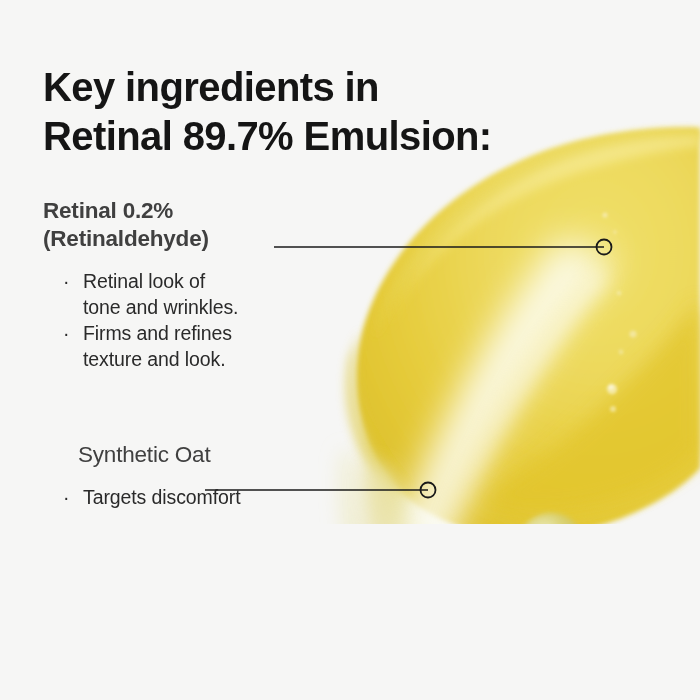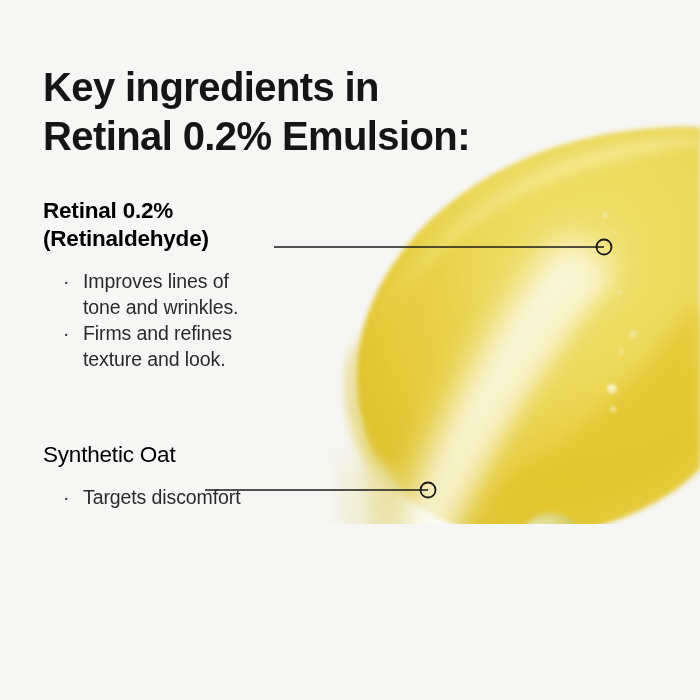--- a/index.html
+++ b/index.html
@@ -51,27 +51,27 @@
     letter-spacing: -0.6px;
     color: #151515;
   }
   .title .line { display: block; white-space: nowrap; }
 
   .section { position: absolute; }
 
   .sec-heading {
     font-size: 22.5px;
     line-height: 28px;
-    color: #000000;
+    color: #404040;
     letter-spacing: -0.2px;
     white-space: nowrap;
   }
   .sec-heading .line { display: block; }
   .sec-heading.bold { font-weight: 700; }
-  .sec-heading.regular { font-weight: 400; }
+  .sec-heading.regular { font-weight: 400; margin-left: 35px; }
 
   .bullets {
     list-style: none;
     margin: 0;
     padding: 0;
   }
   .bullets li {
     position: relative;
     padding-left: 26px;
     font-size: 19.5px;
@@ -261,33 +261,33 @@
     <g>
       <line id="lead2" x1="205" y1="490" x2="428" y2="490" stroke="#1a1a1a" stroke-width="1.6"></line>
       <circle id="dot2" cx="428" cy="490" r="7.5" fill="none" stroke="#1a1a1a" stroke-width="1.8"></circle>
     </g>
   </svg>
 
   <div id="content">
 
     <h1 class="title">
       <span class="line">Key ingredients in</span>
-      <span class="line">Retinal 0.2% Emulsion:</span>
+      <span class="line">Retinal 89.7% Emulsion:</span>
     </h1>
 
     <div class="section" id="section-retinal">
       <div class="sec-heading bold">
         <span class="line">Retinal 0.2%</span>
         <span class="line">(Retinaldehyde)</span>
       </div>
       <ul class="bullets">
         <li>
           <span class="bullet-dot">·</span>
           <span class="btext">
-            <span class="line">Improves lines of</span>
+            <span class="line">Retinal look of</span>
             <span class="line">tone and wrinkles.</span>
           </span>
         </li>
         <li>
           <span class="bullet-dot">·</span>
           <span class="btext">
             <span class="line">Firms and refines</span>
             <span class="line">texture and look.</span>
           </span>
         </li>

